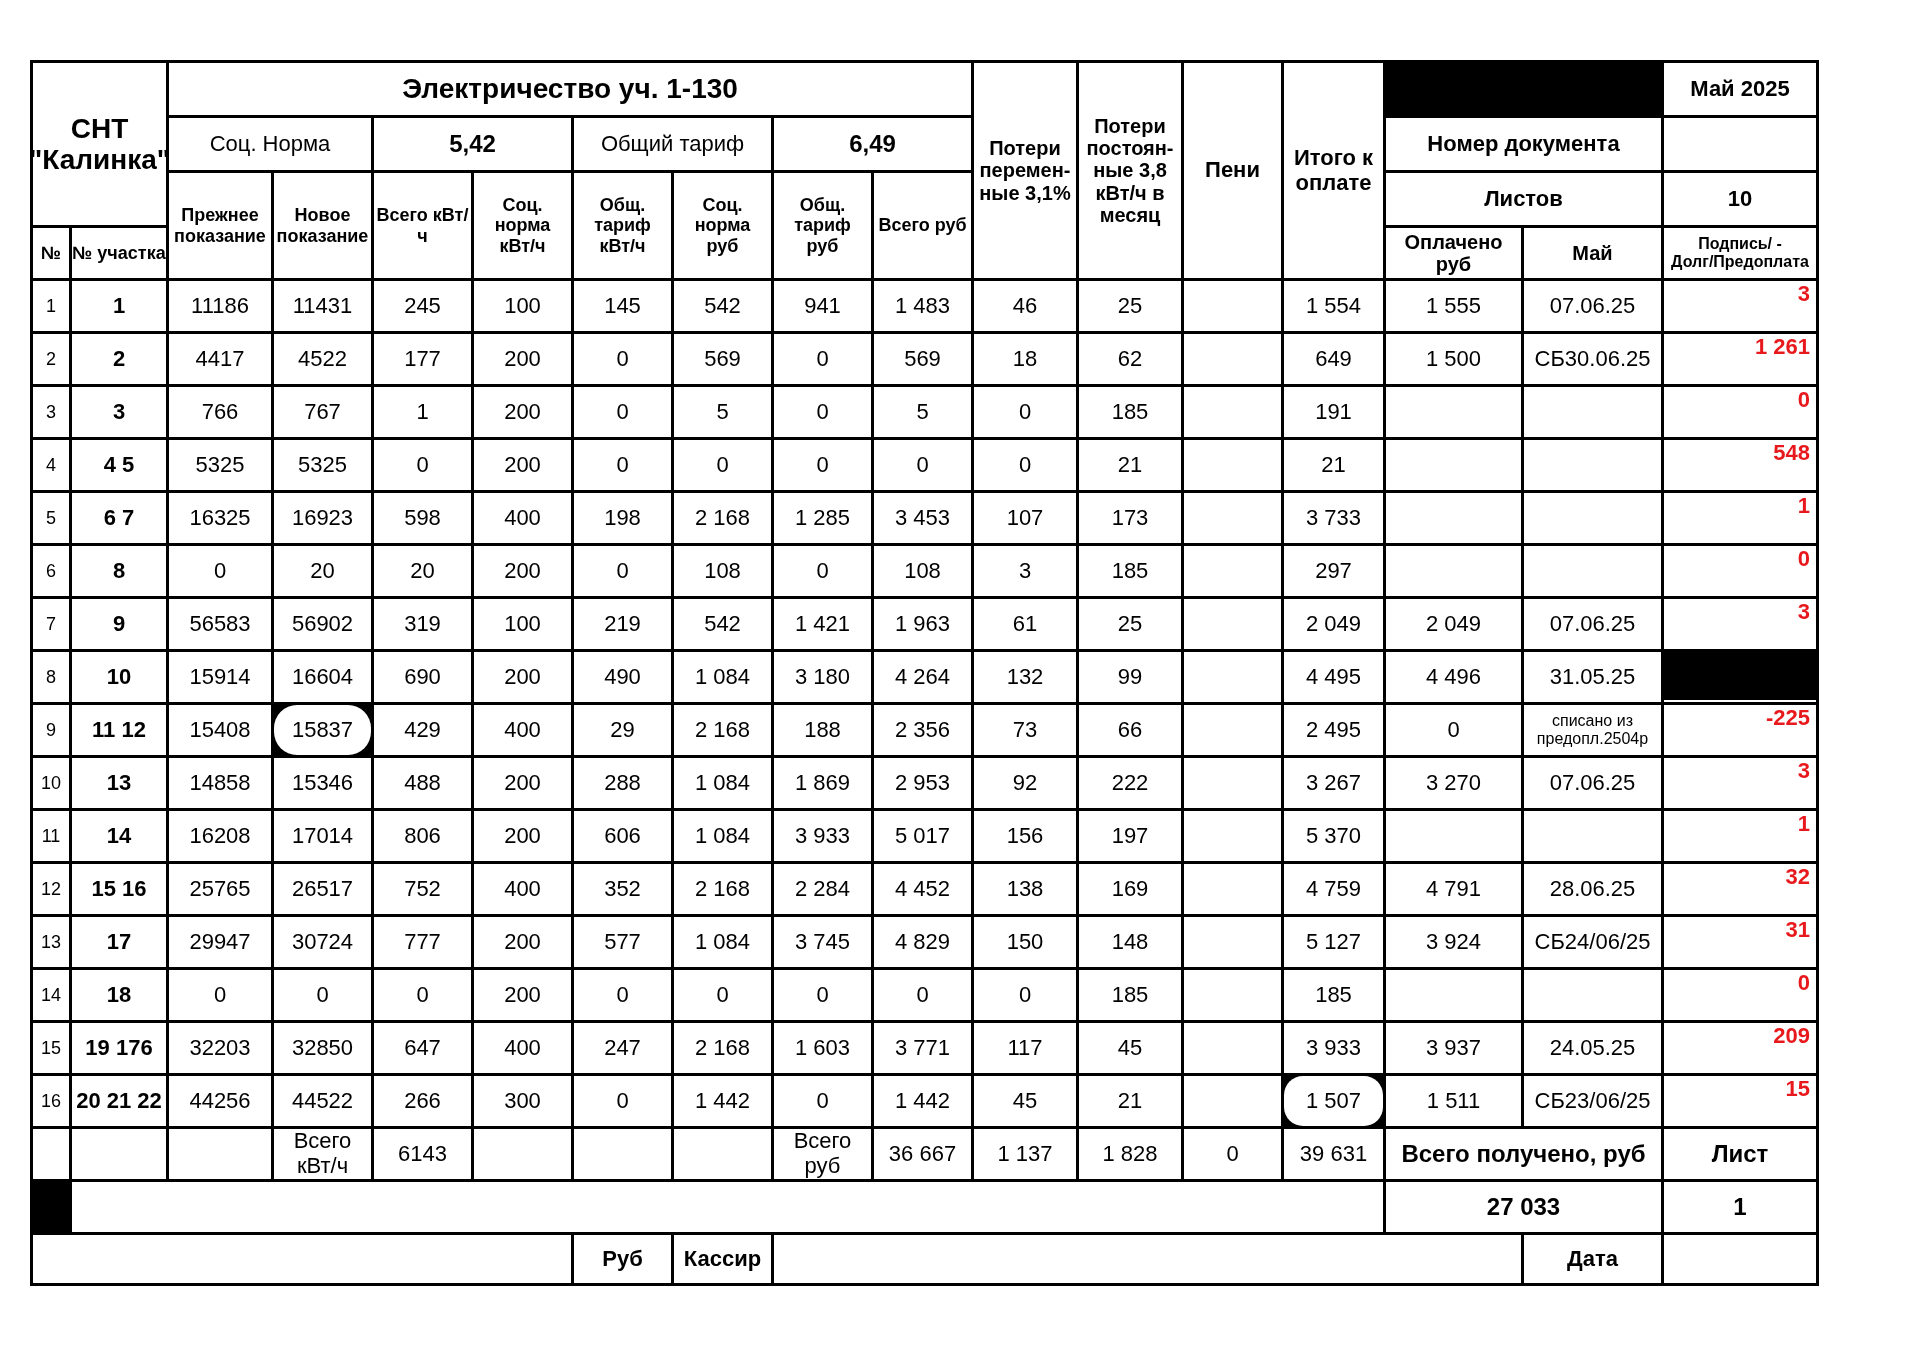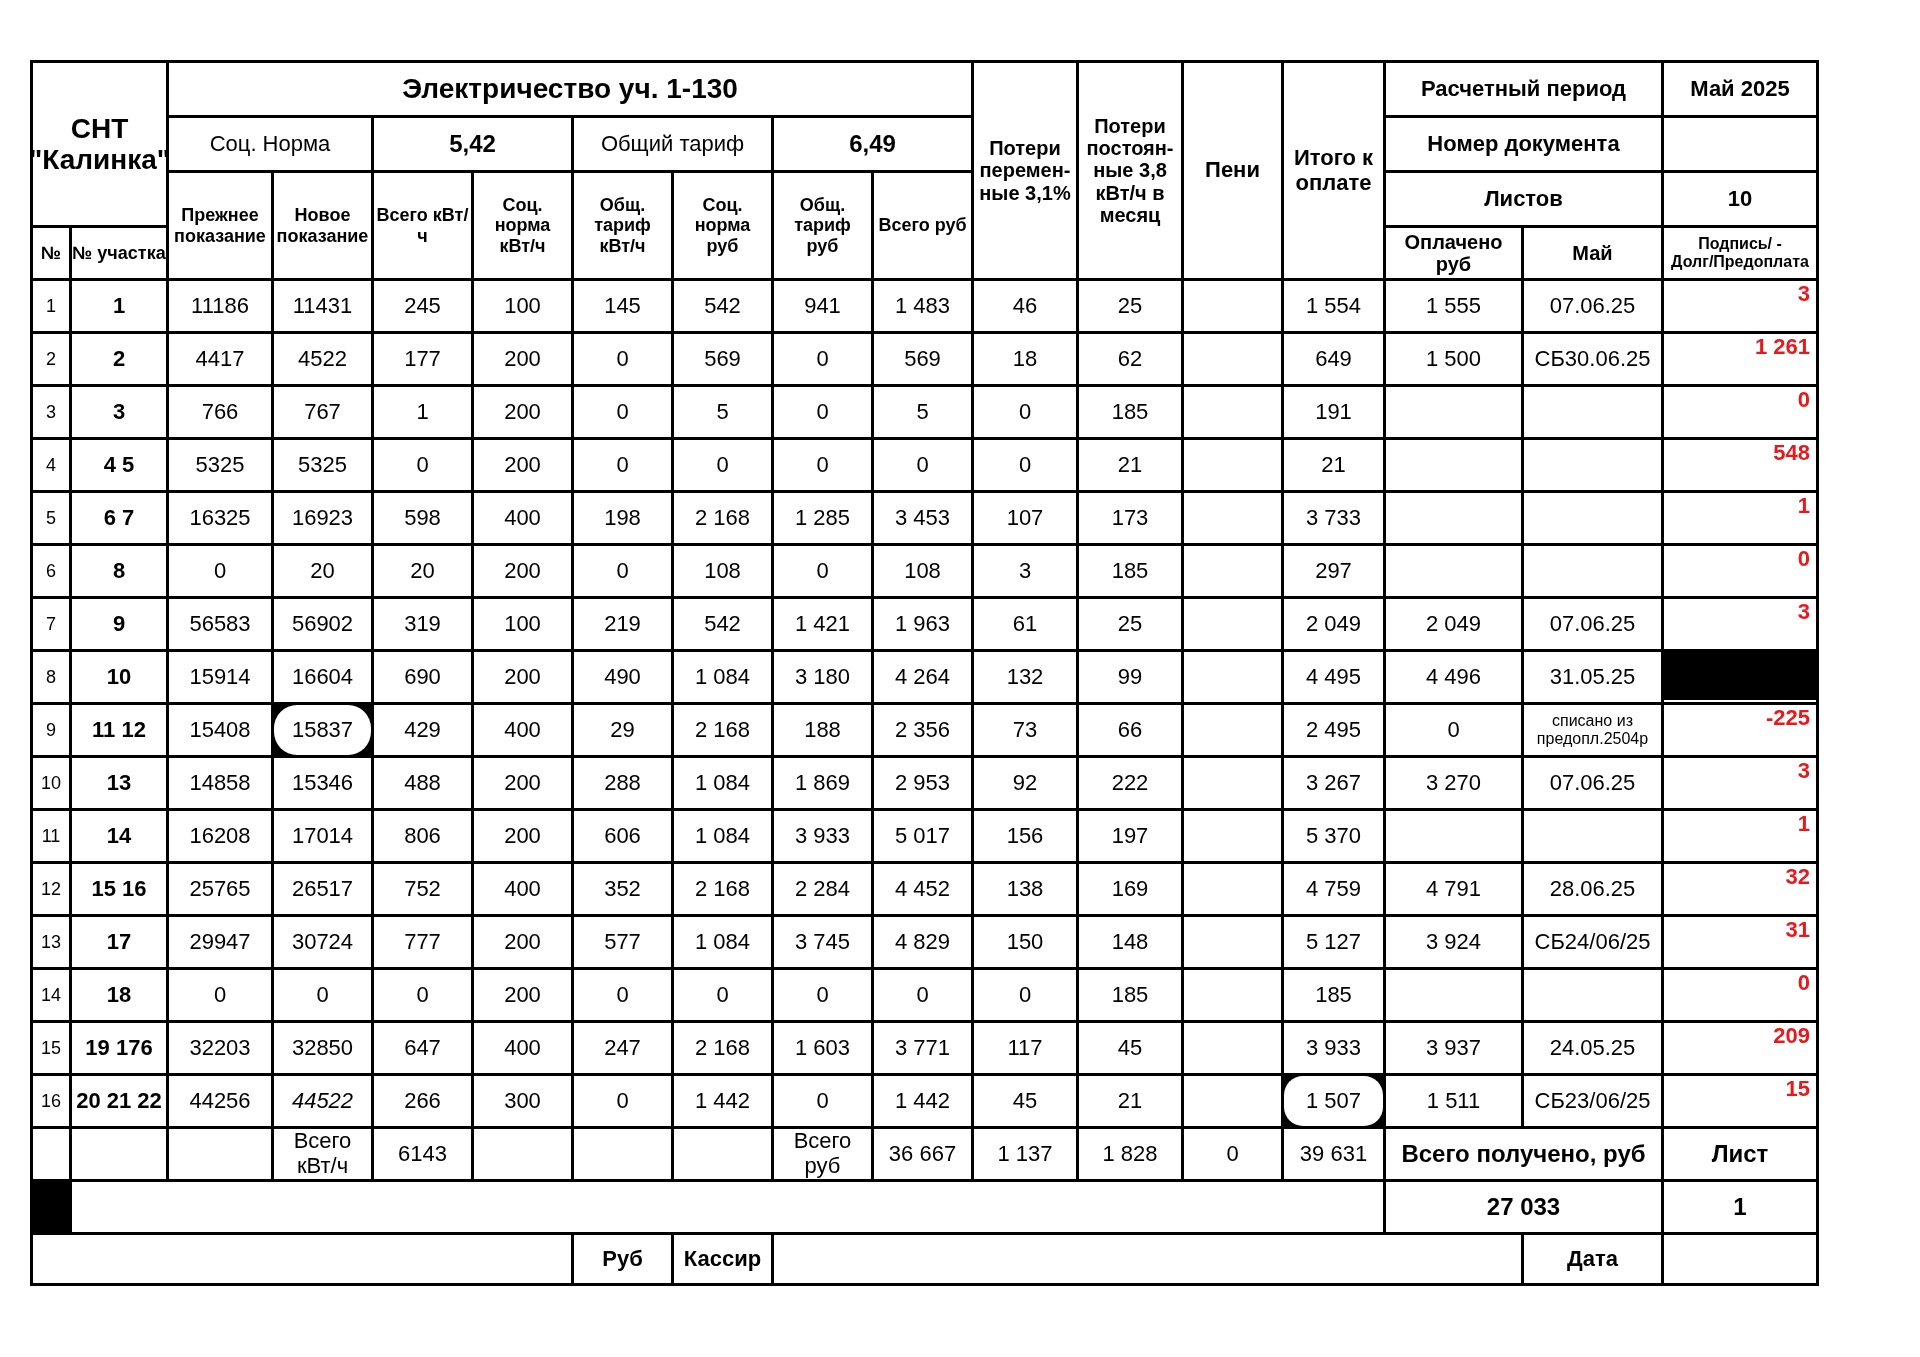--- a/index.html
+++ b/index.html
@@ -64,21 +64,20 @@
 ные 3,1%</div>
     <div class="cell hdr20 pre" style="grid-area:1/12/5/13">Потери
 постоян-
 ные 3,8
 кВт/ч в
 месяц</div>
     <div class="cell hdr22" style="grid-area:1/13/5/14">Пени</div>
     <div class="cell hdr22 pre" style="grid-area:1/14/5/15">Итого к
 оплате</div>
 
-    <div class="cell hdr22" style="grid-area:1/15/2/17">Расчетный период</div>
     <div class="cell hdr22" style="grid-area:1/17/2/18">Май 2025</div>
     <div class="cell hdr22" style="grid-area:2/15/3/17">Номер документа</div>
     <div class="cell hdr22" style="grid-area:2/17/3/18"></div>
     <div class="cell hdr22" style="grid-area:3/15/4/17">Листов</div>
     <div class="cell hdr22" style="grid-area:3/17/4/18">10</div>
 
     <div class="cell subhdr" style="grid-area:4/1/5/2">№</div>
     <div class="cell subhdr" style="grid-area:4/2/5/3">№ участка</div>
     <div class="cell hdr20" style="grid-area:4/15/5/16">Оплачено руб</div>
     <div class="cell hdr20" style="grid-area:4/16/5/17">Май</div>
@@ -366,21 +365,21 @@
       <div class="cell" style="grid-area: 19 / 11 / 20 / 12;">117</div>
       <div class="cell" style="grid-area: 19 / 12 / 20 / 13;">45</div>
       <div class="cell" style="grid-area: 19 / 13 / 20 / 14;"></div>
       <div class="cell" style="grid-area: 19 / 14 / 20 / 15;">3 933</div>
       <div class="cell" style="grid-area: 19 / 15 / 20 / 16;">3 937</div>
       <div class="cell pre" style="grid-area: 19 / 16 / 20 / 17;">24.05.25</div>
       <div class="cell red" style="grid-area: 19 / 17 / 20 / 18;">209</div>
       <div class="cell numcol" style="grid-area: 20 / 1 / 21 / 2;">16</div>
       <div class="cell b" style="grid-area: 20 / 2 / 21 / 3;">20 21 22</div>
       <div class="cell" style="grid-area: 20 / 3 / 21 / 4;">44256</div>
-      <div class="cell" style="grid-area: 20 / 4 / 21 / 5; font-style: italic;">44522</div>
+      <div class="cell" style="grid-area: 20 / 4 / 21 / 5;">44522</div>
       <div class="cell" style="grid-area: 20 / 5 / 21 / 6;">266</div>
       <div class="cell" style="grid-area: 20 / 6 / 21 / 7;">300</div>
       <div class="cell" style="grid-area: 20 / 7 / 21 / 8;">0</div>
       <div class="cell" style="grid-area: 20 / 8 / 21 / 9;">1 442</div>
       <div class="cell" style="grid-area: 20 / 9 / 21 / 10;">0</div>
       <div class="cell" style="grid-area: 20 / 10 / 21 / 11;">1 442</div>
       <div class="cell" style="grid-area: 20 / 11 / 21 / 12;">45</div>
       <div class="cell" style="grid-area: 20 / 12 / 21 / 13;">21</div>
       <div class="cell" style="grid-area: 20 / 13 / 21 / 14;"></div>
       <div class="cell" style="grid-area: 20 / 14 / 21 / 15; border-radius: 19px;">1 507</div>

